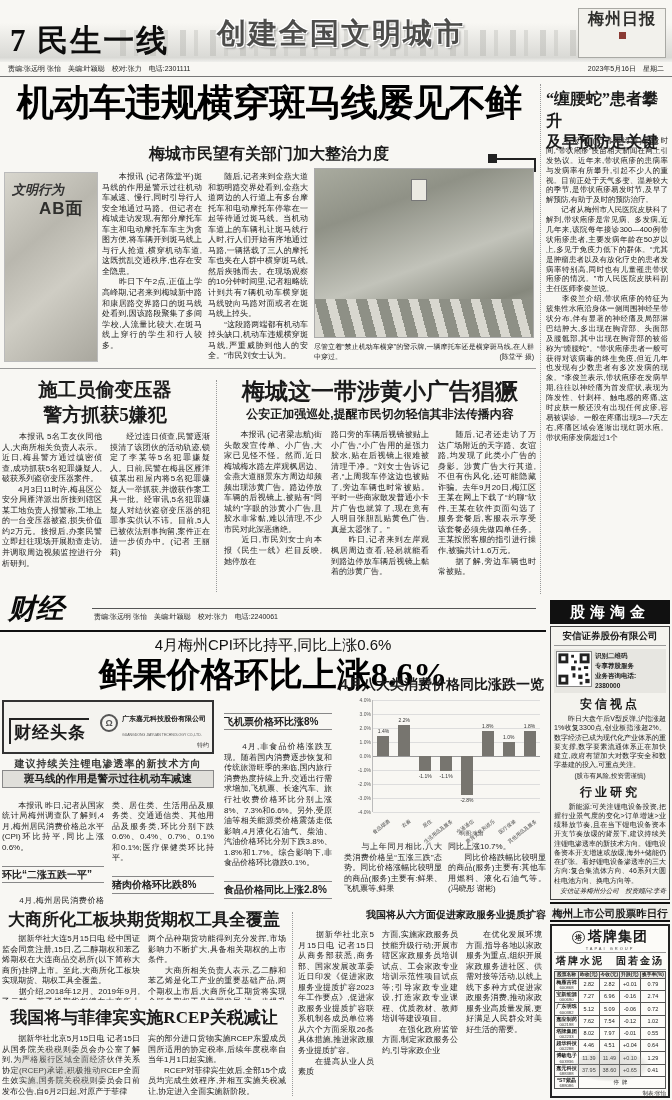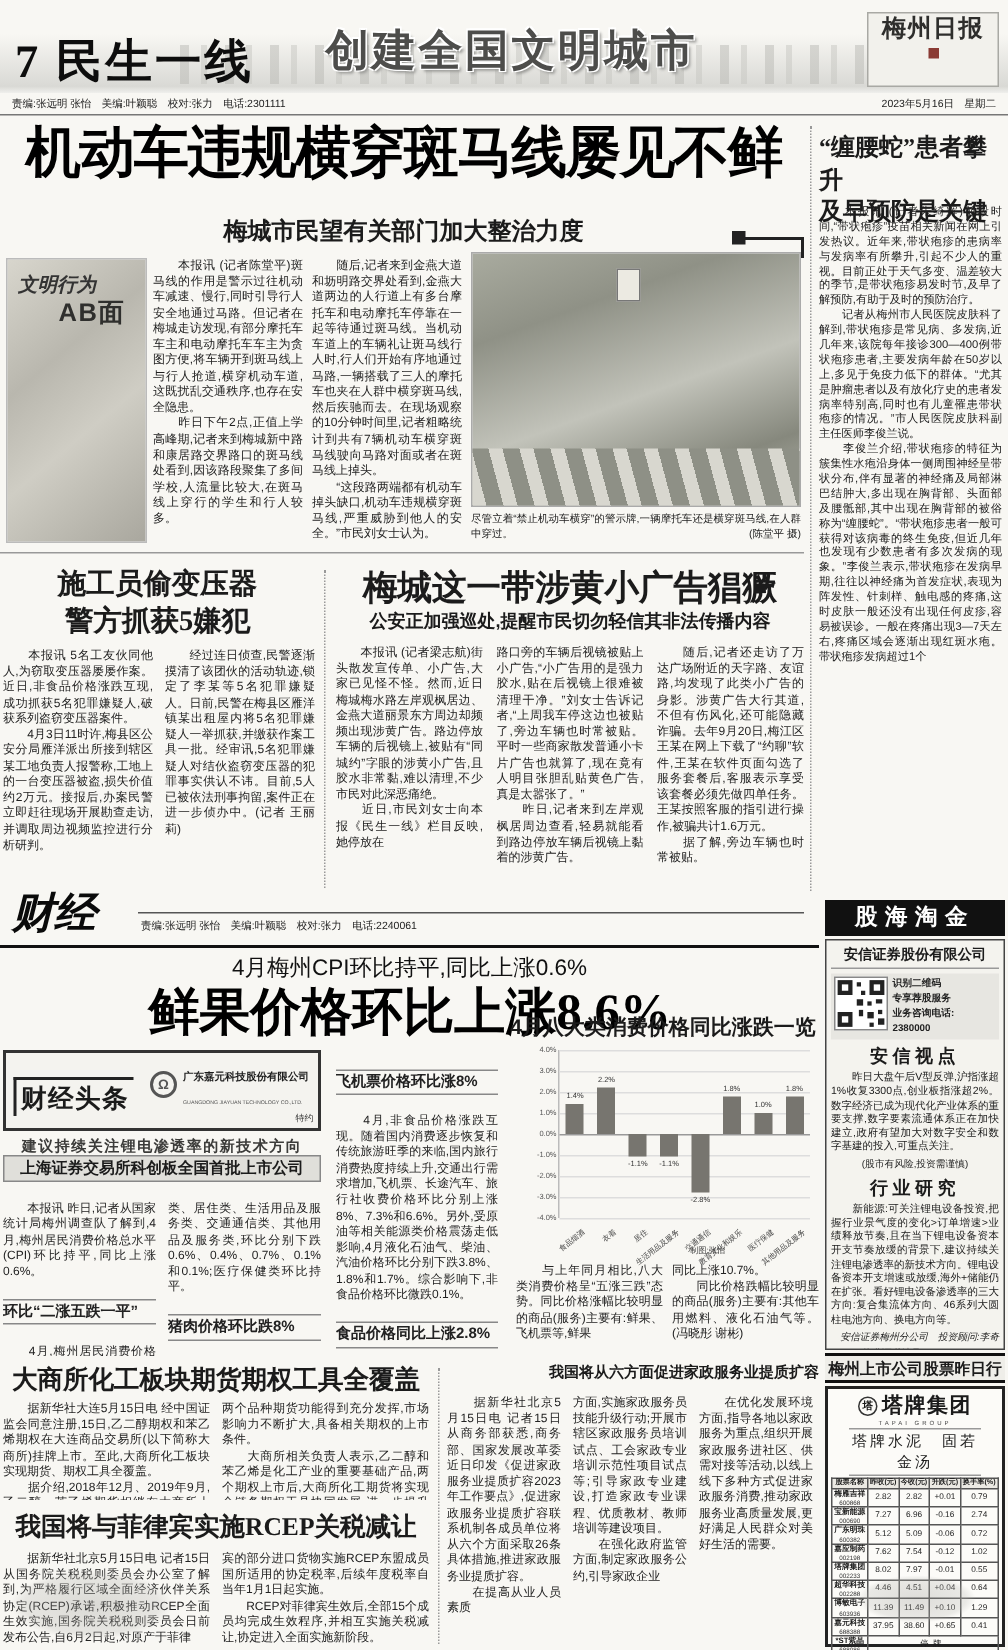--- a/index.html
+++ b/index.html
@@ -115,21 +115,21 @@
 .b-text{font-size:7px;line-height:1.32;text-align:justify;white-space:pre-line}
 .b-risk{font-size:6.5px;text-align:center;margin:2px 0}
 .b-sig{font-size:6.5px;text-align:right;font-style:italic;margin-top:2px}
 .market-bar{position:absolute;left:550px;top:902px;width:120px;height:20px;border-top:2px solid #111;border-bottom:2px solid #111;
   font-weight:900;font-size:10.5px;text-align:center;line-height:18px;background:#efeee9}
 .tapai{position:absolute;left:550px;top:924px;width:120px;height:174px;border:2px solid #222;background:#fcfbf8;padding:2px}
 .tp-logo{display:flex;align-items:center;justify-content:center;gap:3px}
 .tp-mark{width:13px;height:13px;border:1.5px solid #333;border-radius:50%;font-size:7px;line-height:11px;text-align:center;font-weight:900}
 .tp-name{font-size:14px;font-weight:900;letter-spacing:1px}
 .tp-en{font-size:4px;color:#444;text-align:center;letter-spacing:2px}
-.tp-slogan{font-size:10px;font-weight:400;text-align:center;letter-spacing:2px;border-top:1px solid #999;border-bottom:1px solid #999;margin:1px 12px;padding:1px 0}
+.tp-slogan{font-size:10px;font-weight:700;text-align:center;letter-spacing:2px;border-top:1px solid #999;border-bottom:1px solid #999;margin:1px 0;padding:1px 0}
 .tp-table{width:100%;border-collapse:collapse}
 .tp-table td,.tp-table th{border:1px solid #555;text-align:center;padding:0;font-size:5.5px;line-height:1.2;font-weight:400}
 .tp-table th{font-size:4.8px;font-weight:700;background:#eceae4}
 .sname{font-size:5.2px;font-weight:700}
 .scode{font-size:4.2px;color:#333;font-weight:400}
 .halt{letter-spacing:3px;font-weight:700}
 .tp-credit{font-size:5.5px;text-align:right;margin-top:1px}
 
 .smudge{position:absolute;border-radius:50%;background:radial-gradient(closest-side,#8f8f8a,#b9b9b4 60%,transparent 72%);opacity:.28;pointer-events:none}
 </style>
@@ -181,21 +181,21 @@
   </div>
   <div class="sb-body coltxt">　　本报讯 (记者朱绮辉)前段时间,“带状疱疹”疫苗相关新闻在网上引发热议。近年来,带状疱疹的患病率与发病率有所攀升,引起不少人的重视。目前正处于天气多变、温差较大的季节,是带状疱疹易发时节,及早了解预防,有助于及时的预防治疗。
 　　记者从梅州市人民医院皮肤科了解到,带状疱疹是常见病、多发病,近几年来,该院每年接诊300—400例带状疱疹患者,主要发病年龄在50岁以上,多见于免疫力低下的群体。“尤其是肿瘤患者以及有放化疗史的患者发病率特别高,同时也有儿童罹患带状疱疹的情况。”市人民医院皮肤科副主任医师李俊兰说。
 　　李俊兰介绍,带状疱疹的特征为簇集性水疱沿身体一侧周围神经呈带状分布,伴有显著的神经痛及局部淋巴结肿大,多出现在胸背部、头面部及腰骶部,其中出现在胸背部的被俗称为“缠腰蛇”。“带状疱疹患者一般可获得对该病毒的终生免疫,但近几年也发现有少数患者有多次发病的现象。”李俊兰表示,带状疱疹在发病早期,往往以神经痛为首发症状,表现为阵发性、针刺样、触电感的疼痛,这时皮肤一般还没有出现任何皮疹,容易被误诊。一般在疼痛出现3—7天左右,疼痛区域会逐渐出现红斑水疱。带状疱疹发病超过1个</div>
 
   <div class="rule-mid"></div>
   <div class="tf-hl serif">
     <div>施工员偷变压器</div>
     <div>警方抓获5嫌犯</div>
   </div>
-  <div class="tf-c1 coltxt">　　本报讯 5名工友伙同他人,为窃取变压器屡屡作案。近日,非食品价格涨跌互现,成功抓获5名犯罪嫌疑人,破获系列盗窃变压器案件。
+  <div class="tf-c1 coltxt">　　本报讯 5名工友伙同他人,大商所相关负责人表示。近日,梅县警方通过缜密侦查,成功抓获5名犯罪嫌疑人,破获系列盗窃变压器案件。
 　　4月3日11时许,梅县区公安分局雁洋派出所接到辖区某工地负责人报警称,工地上的一台变压器被盗,损失价值约2万元。接报后,办案民警立即赶往现场开展勘查走访,并调取周边视频监控进行分析研判。</div>
   <div class="tf-c2 coltxt">　　经过连日侦查,民警逐渐摸清了该团伙的活动轨迹,锁定了李某等5名犯罪嫌疑人。日前,民警在梅县区雁洋镇某出租屋内将5名犯罪嫌疑人一举抓获,并缴获作案工具一批。经审讯,5名犯罪嫌疑人对结伙盗窃变压器的犯罪事实供认不讳。目前,5人已被依法刑事拘留,案件正在进一步侦办中。(记者 王丽莉)</div>
   <div class="vdot-1"></div>
 
   <div class="ads-hl serif">梅城这一带涉黄小广告猖獗</div>
   <div class="ads-deck">公安正加强巡处,提醒市民切勿轻信其非法传播内容</div>
   <div class="ads-c1 coltxt">　　本报讯 (记者梁志航)街头散发宣传单、小广告,大家已见怪不怪。然而,近日梅城梅水路左岸观枫居边、金燕大道丽景东方周边却频频出现涉黄广告。路边停放车辆的后视镜上,被贴有“同城约”字眼的涉黄小广告,且胶水非常黏,难以清理,不少市民对此深恶痛绝。
 　　近日,市民刘女士向本报《民生一线》栏目反映,她停放在</div>
   <div class="ads-c2 coltxt">路口旁的车辆后视镜被贴上小广告,“小广告用的是强力胶水,贴在后视镜上很难被清理干净。”刘女士告诉记者,“上周我车停这边也被贴了,旁边车辆也时常被贴。平时一些商家散发普通小卡片广告也就算了,现在竟有人明目张胆乱贴黄色广告,真是太嚣张了。”
 　　昨日,记者来到左岸观枫居周边查看,轻易就能看到路边停放车辆后视镜上黏着的涉黄广告。</div>
@@ -210,21 +210,21 @@
   <div class="fin-hl serif">鲜果价格环比上涨8.6%</div>
 
   <div class="fin-box">
     <span class="fb-label serif">财经头条</span>
     <span class="fb-logo">Ω</span>
     <span class="fb-company">广东嘉元科技股份有限公司</span>
     <span class="fb-en">GUANGDONG JIAYUAN TECHNOLOGY CO.,LTD.</span>
     <span class="fb-tag">特约</span>
   </div>
   <div class="fin-banner1">建议持续关注锂电渗透率的新技术方向</div>
-  <div class="fin-banner2">上海证券交易所科创板全国首批上市公司</div>
+  <div class="fin-banner2">斑马线的作用是警示过往机动车减速</div>
 
   <div class="fin-c1 coltxt">
     <div style="white-space:pre-line">　　本报讯 昨日,记者从国家统计局梅州调查队了解到,4月,梅州居民消费价格总水平(CPI)环比持平,同比上涨0.6%。</div>
     <div class="fin-sub">环比“二涨五跌一平”</div>
     <div style="white-space:pre-line">　　4月,梅州居民消费价格环比持平。其中,消费品价格下跌0.1%,服务价格上涨0.3%;食品价格上涨0.5%,非食品价格下跌0.1%。
 　　与上月相比,八大类消费价格呈“二涨五跌一平”态势。上涨类别分别有食品烟酒类和教育文化娱乐类,涨幅分别为0.5%和0.3%;下跌类别分别有衣着</div>
   </div>
   <div class="fin-c2 coltxt">
     <div style="white-space:pre-line">类、居住类、生活用品及服务类、交通通信类、其他用品及服务类,环比分别下跌0.6%、0.4%、0.7%、0.1%和0.1%;医疗保健类环比持平。</div>
     <div class="fin-sub">猪肉价格环比跌8%</div>

